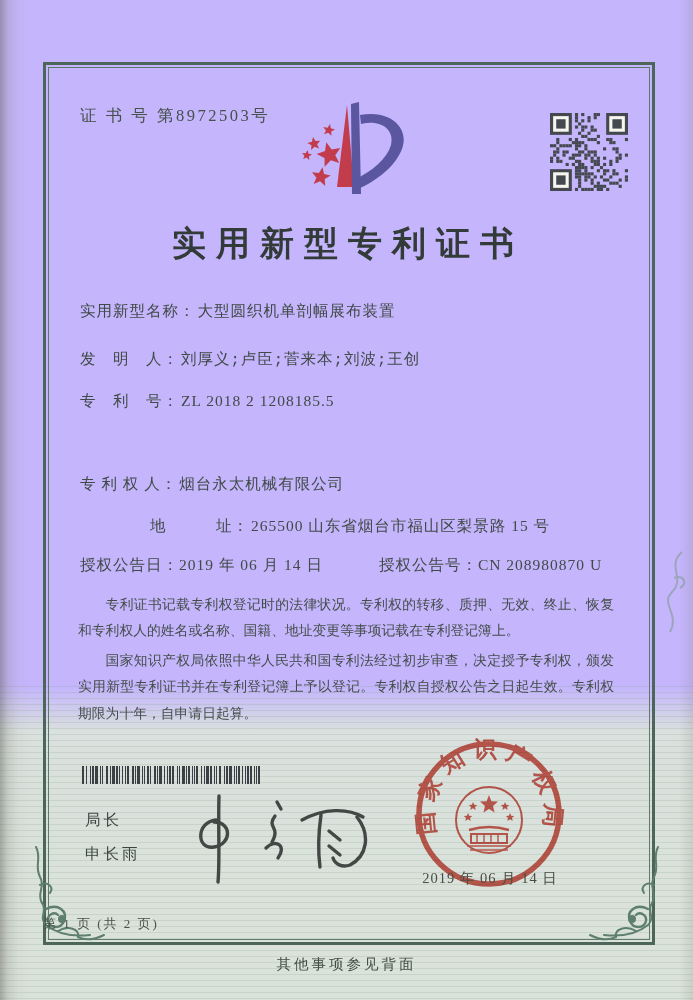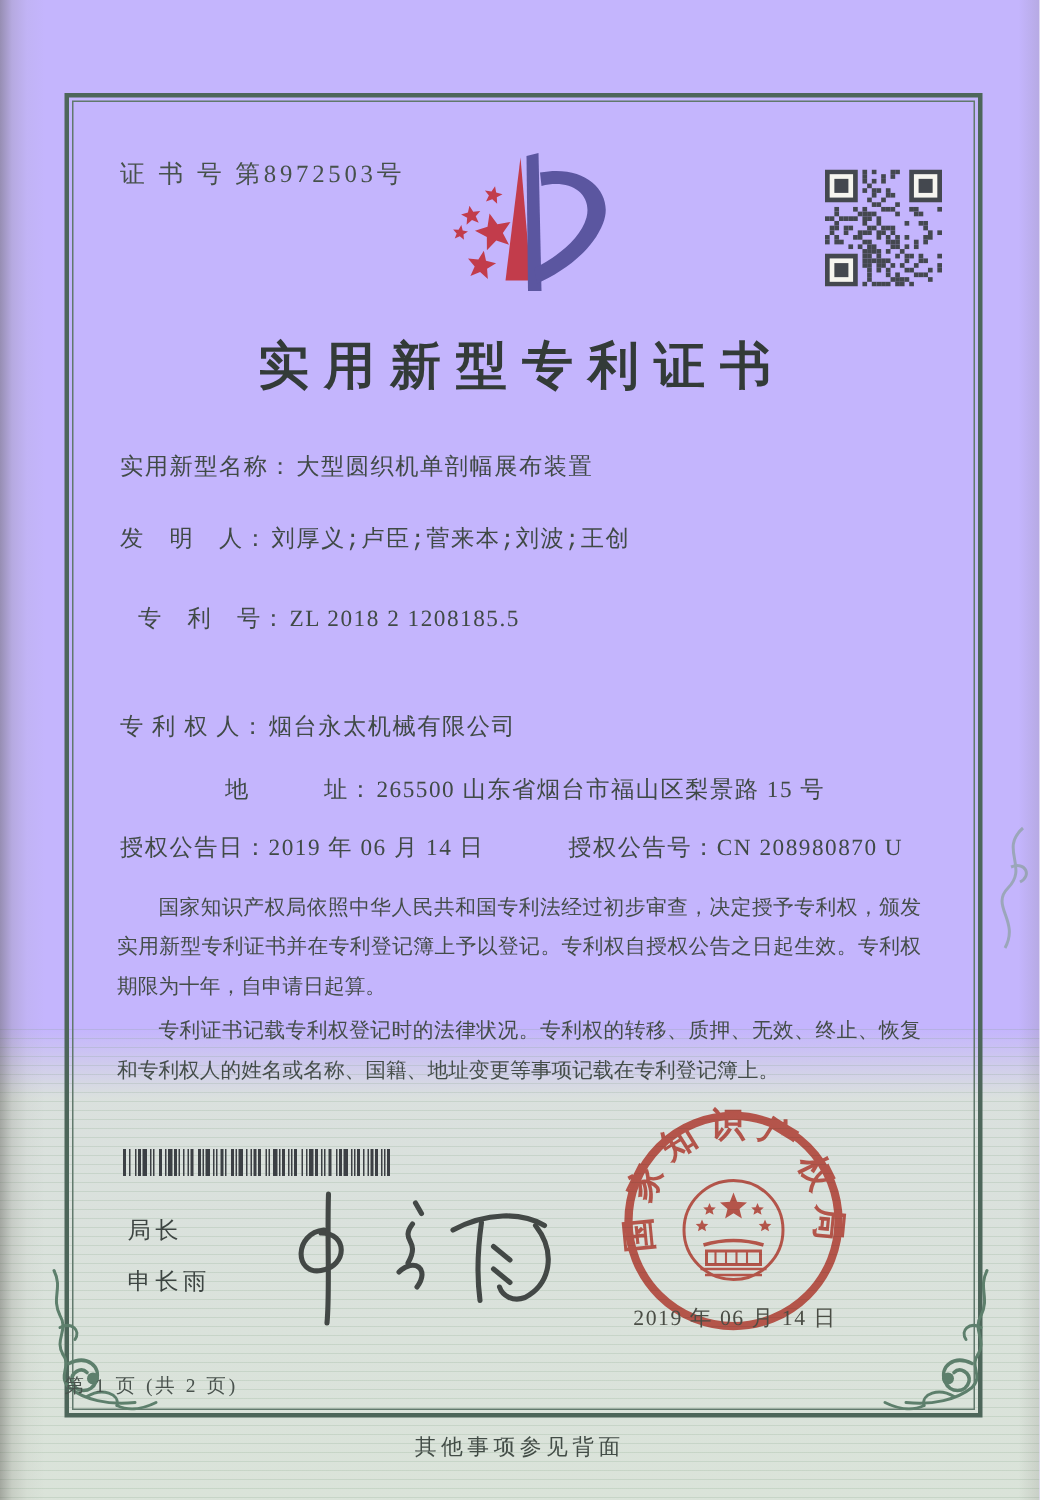--- a/index.html
+++ b/index.html
@@ -39,21 +39,21 @@
     left:80px;top:105px;font-size:16.5px;color:#46514b;letter-spacing:2.5px;
   }
   .logo{left:288px;top:101px;width:126px;height:102px;}
   .qr{left:549px;top:113px;width:80px;height:78px;}
   .title{
     left:45px;top:221px;width:606px;text-align:center;
     font-size:34px;font-weight:600;color:#333b38;letter-spacing:10px;
   }
   .field{left:80px;width:540px;font-size:15.5px;color:#404a46;letter-spacing:1px;white-space:nowrap;}
   .field .lbl{margin-right:2px;}
-  .f1{top:301px;}.f2{top:349px;font-family:Liberation Mono, monospace;}.f3{top:402px;margin-left:12px;}.f4{top:432px;}.f5{top:474px;}.f6{top:516px;text-align:center;}
+  .f1{top:301px;}.f2{top:349px;font-family:Liberation Mono, monospace;}.f3{top:391px;}.f4{top:432px;}.f5{top:474px;}.f6{top:516px;text-align:center;}
   .grant{left:80px;top:555px;width:560px;font-size:15.5px;color:#404a46;letter-spacing:1px;white-space:nowrap;}
   .grant .g2{margin-left:56px;}
   .body-text{
     left:78px;top:592px;width:536px;font-size:13.8px;line-height:1.92;
     color:#444d49;text-align:justify;
   }
   .body-text p{margin:0 0 3px 0;text-indent:2em;}
   .barcode{left:82px;top:766px;width:182px;height:18px;}
   .director-title{left:85px;top:810px;font-size:15.5px;color:#3d4542;letter-spacing:3px;}
   .director-name{left:85px;top:844px;font-size:15.5px;color:#3d4542;letter-spacing:3px;}
@@ -284,22 +284,22 @@
   </div>
   <div class="abs field f6">
     <span class="lbl">地　　　址：</span><span>265500 山东省烟台市福山区梨景路 15 号</span>
   </div>
 
   <div class="abs grant">
     <span>授权公告日：</span><span>2019 年 06 月 14 日</span><span class="g2">授权公告号：</span><span>CN 208980870 U</span>
   </div>
 
   <div class="abs body-text">
+    <p>专利证书记载专利权登记时的法律状况。专利权的转移、质押、无效、终止、恢复和专利权人的姓名或名称、国籍、地址变更等事项记载在专利登记簿上。</p>
     <p>国家知识产权局依照中华人民共和国专利法经过初步审查，决定授予专利权，颁发实用新型专利证书并在专利登记簿上予以登记。专利权自授权公告之日起生效。专利权期限为十年，自申请日起算。</p>
-    <p>专利证书记载专利权登记时的法律状况。专利权的转移、质押、无效、终止、恢复和专利权人的姓名或名称、国籍、地址变更等事项记载在专利登记簿上。</p>
   </div>
 
   <svg class="abs barcode" id="barcode-svg" viewBox="0 0 182 18" preserveAspectRatio="none">
       <rect x="0" y="0" width="2" height="18" fill="#3c4045"></rect>
       <rect x="4" y="0" width="1" height="18" fill="#3c4045"></rect>
       <rect x="8" y="0" width="1" height="18" fill="#3c4045"></rect>
       <rect x="10" y="0" width="2" height="18" fill="#3c4045"></rect>
       <rect x="13" y="0" width="3" height="18" fill="#3c4045"></rect>
       <rect x="18" y="0" width="1" height="18" fill="#3c4045"></rect>
       <rect x="20" y="0" width="1" height="18" fill="#3c4045"></rect>

